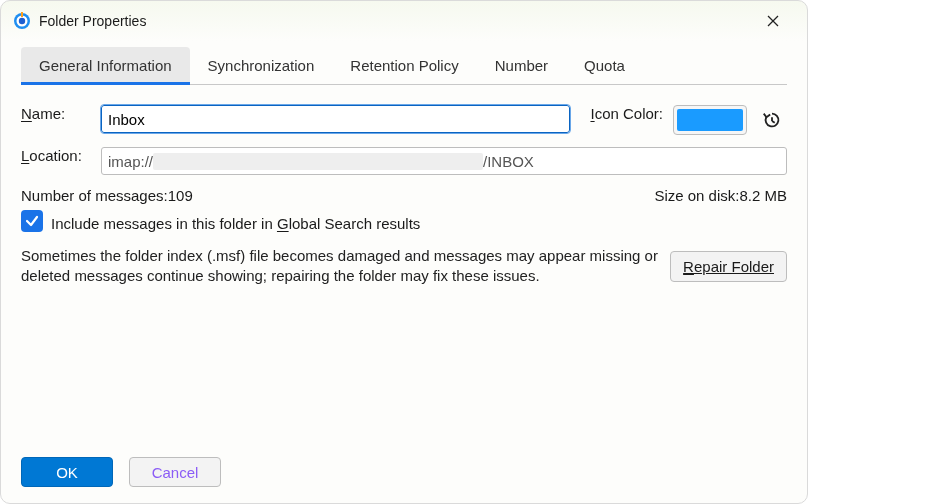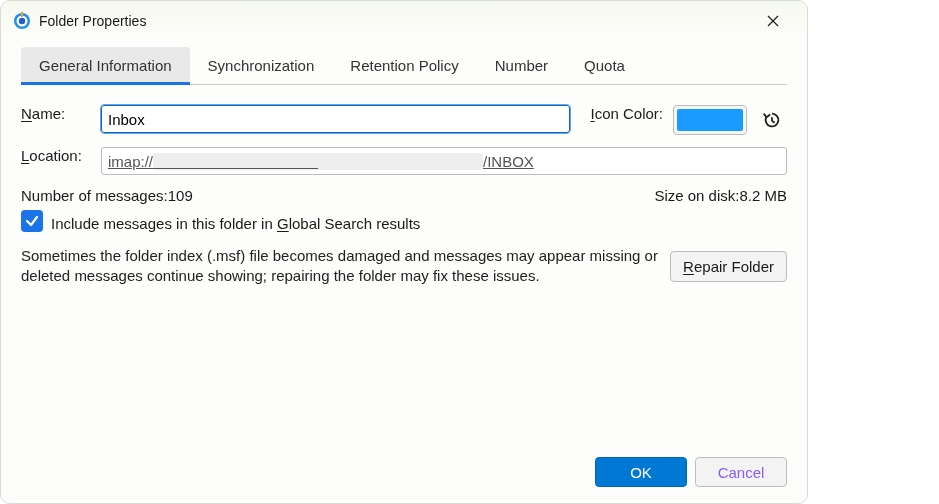--- a/index.html
+++ b/index.html
@@ -93,21 +93,20 @@
   }
   .location-input {
     flex: 1;
     height: 28px;
     border: 1px solid #bdbdbd;
     border-radius: 3px;
     padding: 2px 6px;
     font-size: 15px;
     background: #fff;
     color: #555;
-    text-decoration: underline;
   }
   .statsrow {
     display:flex; justify-content: space-between;
     margin-bottom: 6px;
     font-size: 15px;
   }
   .statsrow .pair { display:flex; gap: 0; }
   .chkrow {
     display:flex; align-items:flex-end; gap: 8px;
     margin: 6px 0 14px 0;
@@ -126,23 +125,24 @@
     line-height: 1.35;
     color: #222;
   }
   .repair-btn {
     border: 1px solid #bdbdbd;
     border-radius: 4px;
     background: #f3f3f3;
     padding: 6px 12px;
     font-size: 15px;
     white-space: nowrap;
+    text-decoration: underline;
   }
   .footer {
-    display:flex; justify-content:flex-end; gap:8px;
+    display:flex; gap:16px;
     padding: 12px 20px 16px 20px;
   }
   .btn {
     min-width: 92px; height: 30px;
     border-radius: 4px;
     font-size: 15px;
     display:flex; align-items:center; justify-content:center;
     padding: 0 18px;
   }
   .btn-primary {

